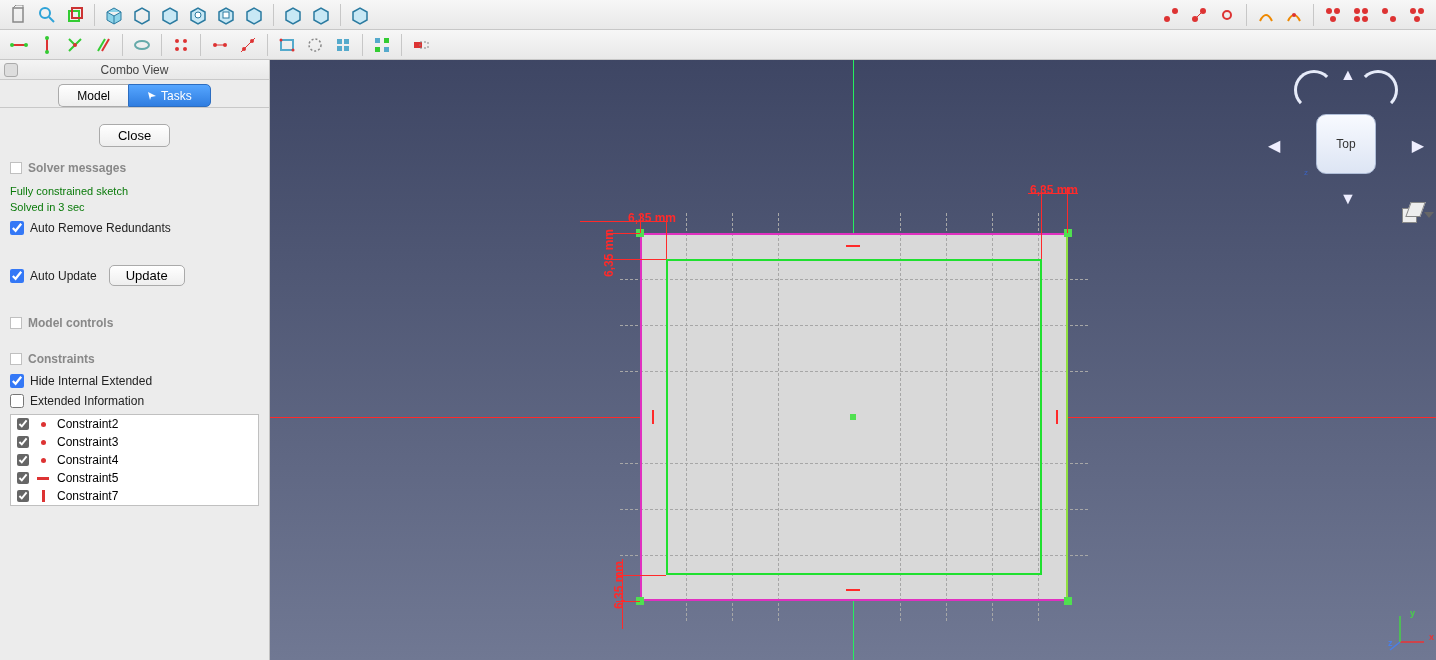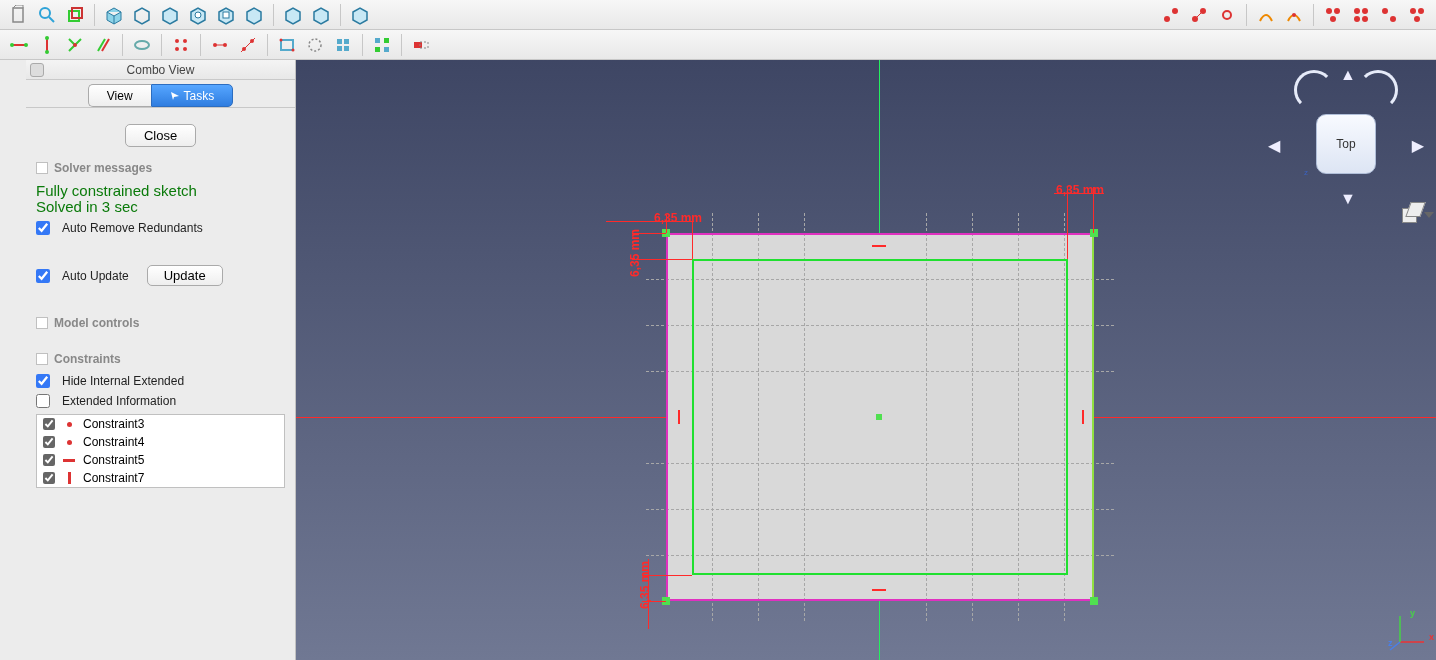--- a/index.html
+++ b/index.html
@@ -6,38 +6,38 @@
 body { width: 1436px; height: 660px; background: #ececec; overflow: hidden; }
 
 
 .toolbar-row { height: 30px; background: linear-gradient(#f7f7f7,#e8e8e8); border-bottom: 1px solid #c7c7c7; display: flex; align-items: center; padding: 0 6px; gap: 2px; }
 .tb-icon { width: 26px; height: 24px; display:flex; align-items:center; justify-content:center; border-radius:3px; }
 .tb-sep { width:1px; height:22px; background:#c7c7c7; margin:0 4px;}
 
 .tb-icon svg { width:20px; height:20px; }
 
 
-.main { display:flex; height: calc(100% - 60px); margin-left: 26px; }
+.main { display:flex; height: calc(100% - 60px); }
 .side { width: 270px; background:#ececec; border-right:1px solid #c2c2c2; display:flex; flex-direction:column;}
 .side-header { background:linear-gradient(#f4f4f4,#e8e8e8); border-bottom:1px solid #c9c9c9; height:20px; display:flex; align-items:center; justify-content:center; font-size:11px; color:#444; position:relative;}
 .dock-btn { position:absolute; left:4px; top:3px; width:14px; height:14px; border:1px solid #aaa; border-radius:3px; background:#ddd;}
 .tabs { display:flex; justify-content:center; padding:4px 0 0 0; border-bottom:1px solid #c8c8c8; background:#ececec; }
 .tab { padding:3px 18px; font-size:13px; border:1px solid #aaa; background:linear-gradient(#fff,#eee); position:relative; }
 .tab.left { border-radius:5px 0 0 5px; border-right:none;}
 .tab.right { border-radius:0 5px 5px 0; }
 .tab.active { background:linear-gradient(#56a6ff,#2f7de0); color:#fff; border-color:#2c6dc0;}
 .tab .tab-icon { display:inline-block; width:10px; height:10px; margin-right:4px; vertical-align:-1px;}
 .task-body { flex:1; overflow-y:auto; background:#ececec; padding:8px 10px 8px 10px; }
 
 .close-btn { display:block; margin:8px auto 14px auto; padding:3px 18px; background:linear-gradient(#fff,#eee); border:1px solid #aaa; border-radius:5px; font-size:13px;}
 
 .section-head { display:flex; align-items:center; gap:6px; color:#888; font-weight:bold; font-size:12px; margin:6px 0 8px 0;}
 .sq { width:12px; height:12px; border:1px solid #c0c0c0; background:#fff;}
-.green-txt { color:#0a7a0a; font-size:15px; line-height:16px;}
-.chk-row { display:flex; align-items:center; gap:12px; margin:6px 0; font-size:13px; color:#222;}
+.green-txt { color:#0a7a0a; font-size:11px; line-height:16px;}
+.chk-row { display:flex; align-items:center; gap:6px; margin:6px 0; font-size:13px; color:#222;}
 input[type=checkbox] { width:14px; height:14px; accent-color:#3478f6;}
 .btn-sm { padding:2px 16px; background:linear-gradient(#fff,#eee); border:1px solid #aaa; border-radius:5px; font-size:13px; margin-left:6px;}
 
 .filter-row { display:flex; align-items:center; gap:14px; margin:10px 0 8px 0; font-size:13px;}
 .select { border:1px solid #aaa; border-radius:4px; background:linear-gradient(#fff,#eee); padding:1px 4px; display:flex; align-items:center; width:110px; justify-content:space-between;}
 .select .caret { width:14px; height:14px; background:#3e82f7; color:#fff; display:flex; align-items:center; justify-content:center; border-radius:3px; font-size:8px; line-height:8px;}
 
 .constraint-list { border:1px solid #c0c0c0; background:#fff; margin-top:6px; }
 .con-row { display:flex; align-items:center; gap:8px; padding:2px 6px; font-size:12px; border-bottom:0px;}
 .con-row input[type=checkbox] { width:12px; height:12px; accent-color:#666;}
@@ -329,21 +329,21 @@
 </div>
 
 <div class="main">
 
  <div class="side">
    <div class="side-header">
      <div class="dock-btn"></div>
      <span>Combo View</span>
    </div>
    <div class="tabs">
-     <div class="tab left"><span>View</span></div>
+     <div class="tab left"><span>Model</span></div>
      <div class="tab right active"><span class="tab-icon"><svg viewBox="0 0 10 10">
               <path d="M1 1 L9 5 L4 6 L3 9 Z" fill="#fff"></path>
             </svg></span><span>Tasks</span></div>
    </div>
    <div class="task-body">
      <button class="close-btn">Close</button>
 
      <div class="section-head">
           <span class="sq"></span>
           <span>Solver messages</span>
@@ -376,20 +376,27 @@
      <div class="chk-row">
           <input type="checkbox" checked="" style="">
           <span>Hide Internal Extended</span>
         </div>
      <div class="chk-row">
           <input type="checkbox" style="">
           <span>Extended Information</span>
         </div>
 
      <div class="constraint-list">
+       <div class="con-row">
+            <input type="checkbox" checked="" style="">
+            <span class="con-ico">
+              <span class="dot"></span>
+            </span>
+            <span>Constraint2</span>
+          </div>
        <div class="con-row">
             <input type="checkbox" checked="" style="">
             <span class="con-ico">
               <span class="dot"></span>
             </span>
             <span>Constraint3</span>
           </div>
        <div class="con-row">
             <input type="checkbox" checked="" style="">
             <span class="con-ico">

